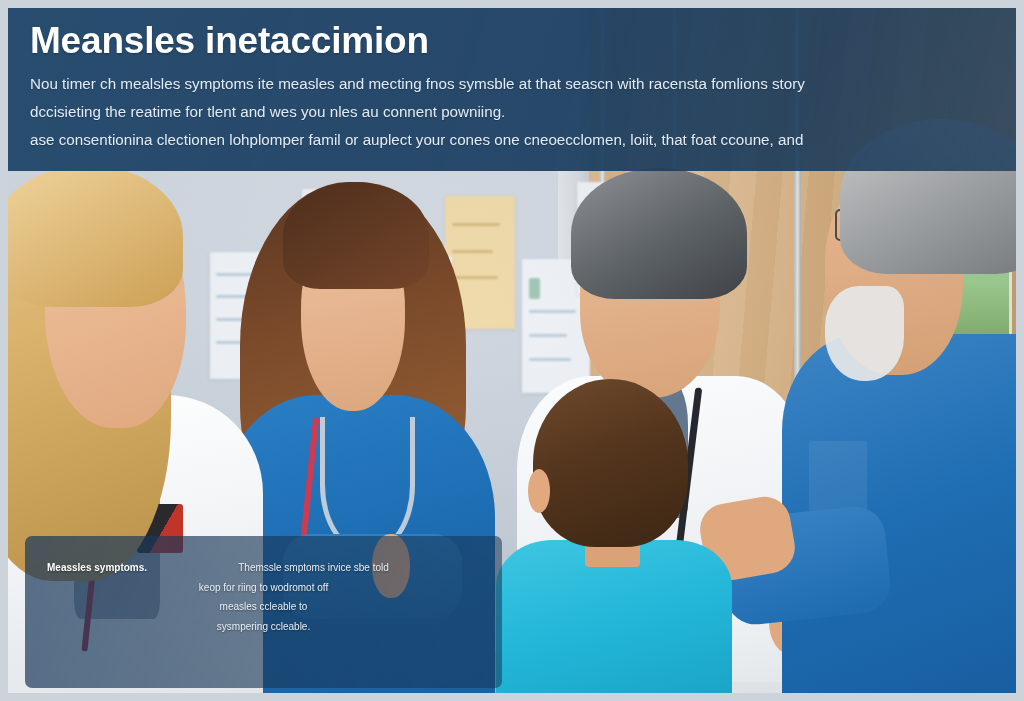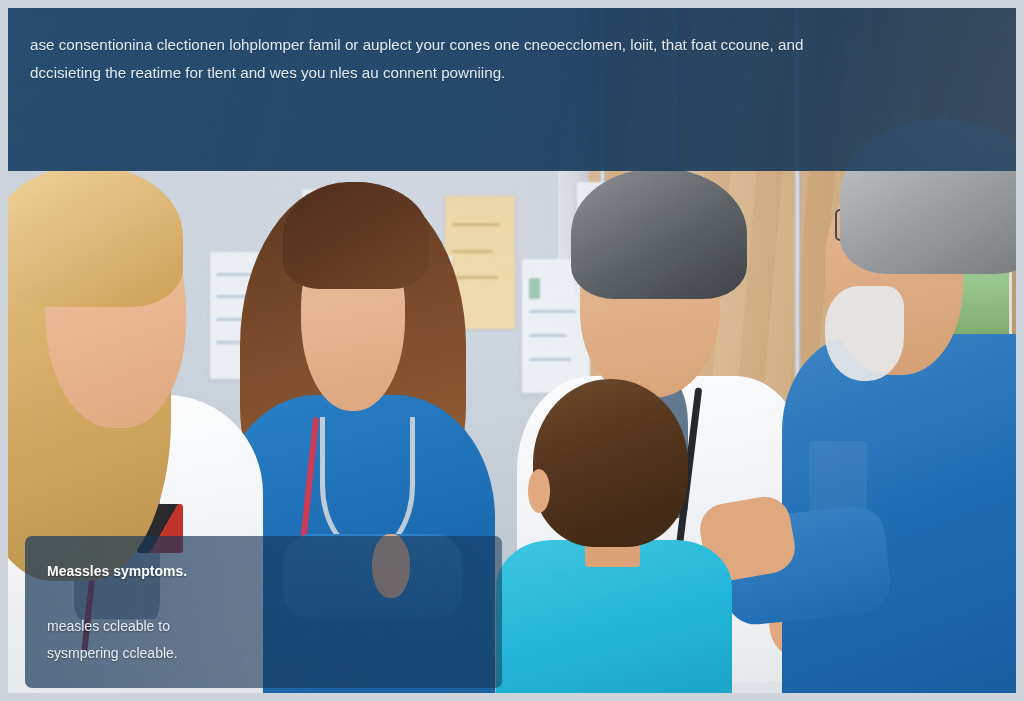--- a/index.html
+++ b/index.html
@@ -304,23 +304,23 @@
   
   .caption-overlay {
     position:absolute; left:25px; top:536px; width:477px; height:152px;
     background:linear-gradient(110deg, rgba(27,58,92,0.72) 0%, rgba(24,54,86,0.62) 55%, rgba(22,50,80,0.52) 100%);
     border-radius:7px;
     z-index:21;
     padding:22px 22px 0 22px;
   }
   .caption-text {
     color:#e8f0f8;
-    font-size:14px;
+    font-size:10px;
     line-height:1.95;
-    text-align:left;
+    text-align:center;
     text-shadow:0 1px 2px rgba(0,0,0,.42);
   }
   .caption-text .lead {
     font-weight:bold;
     color:#ffffff;
     float:left;
   }
 
   
   .frame-edge {
@@ -428,30 +428,32 @@
       <div class="shirt"></div>
       <div class="neck"></div>
       <div class="hair"></div>
       <div class="ear"></div>
     </div>
 
     <div class="photo-grade"></div>
   </div>
 
   <div class="header-overlay">
+    <div class="header-title">Meansles inetaccimion</div>
     <div class="header-body">
+      <div>Nou timer ch mealsles symptoms ite measles and mecting fnos symsble at that seascn with racensta fomlions story</div>
+      <div>dccisieting the reatime for tlent and wes you nles au connent powniing.</div>
       <div>ase consentionina clectionen lohplomper famil or auplect your cones one cneoecclomen, loiit, that foat ccoune, and</div>
-      <div>dccisieting the reatime for tlent and wes you nles au connent powniing.</div>
     </div>
   </div>
 
   <div class="caption-overlay">
     <div class="caption-text">
       <span class="lead">Meassles symptoms.</span>
-      <br>
-      <br>
+      <span>Themssle smptoms  irvice sbe told</span><br>
+      <span>keop for riing to wodromot off</span><br>
       <span>measles ccleable to</span><br>
       <span>sysmpering ccleable.</span>
     </div>
   </div>
 
   <div class="frame-edge"></div>
 </div>
 
 </body></html>

